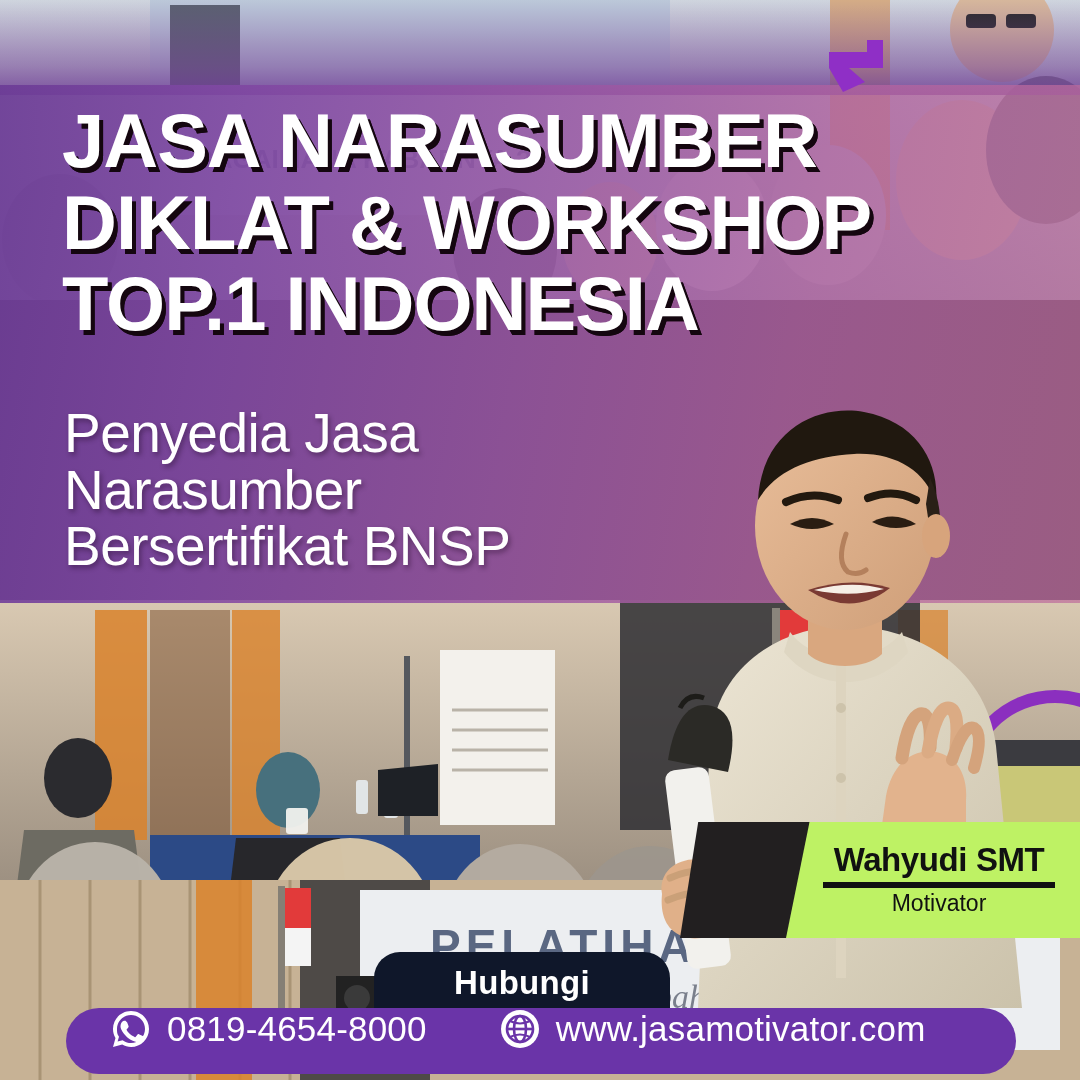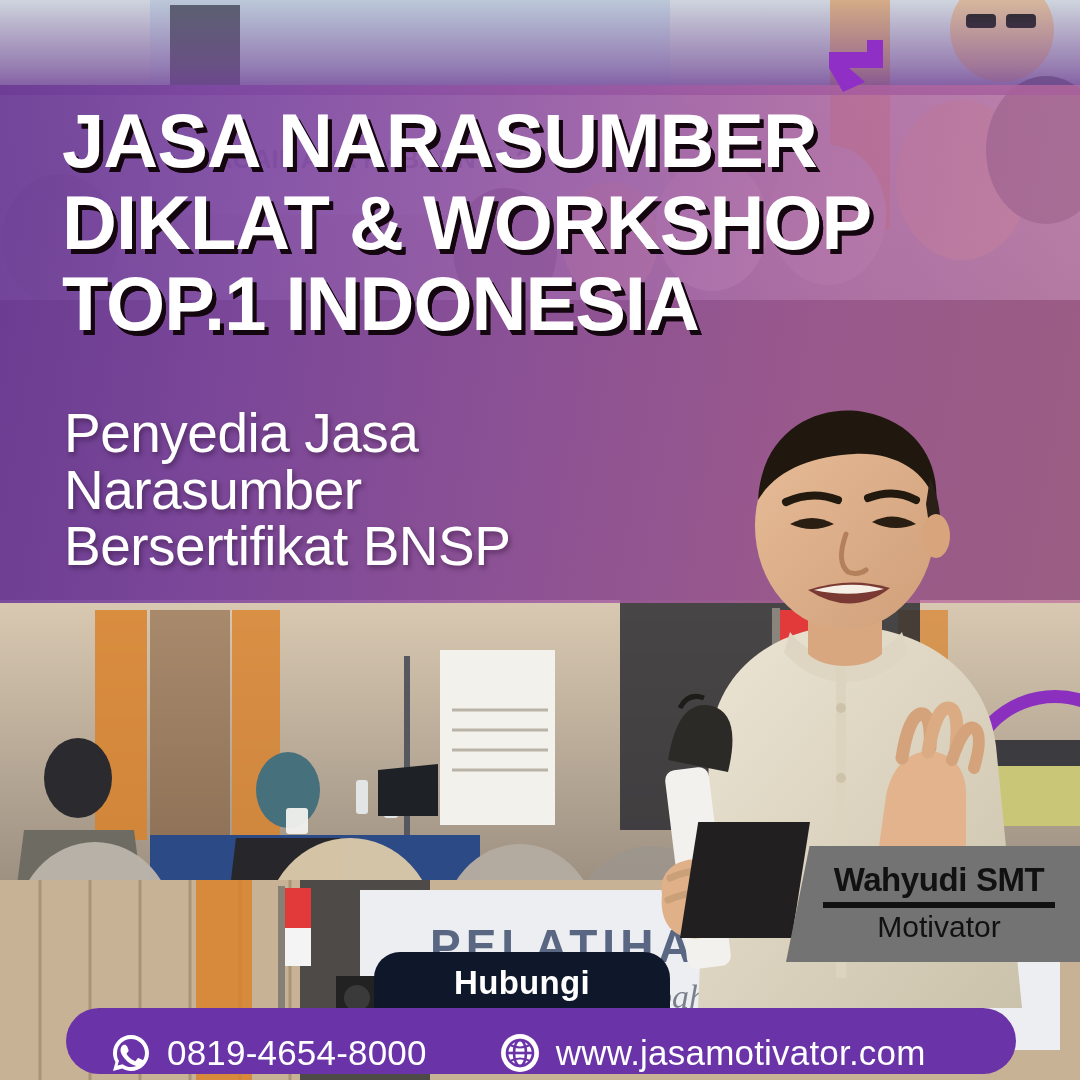--- a/index.html
+++ b/index.html
@@ -62,36 +62,36 @@
       text-shadow:2px 3px 5px rgba(35,10,40,.45); white-space:nowrap; }
 
   
   .speaker { position:absolute; left:640px; top:408px; width:440px; height:600px; }
 
   
   .namecard { position:absolute; left:680px; top:822px; width:400px; height:116px; }
   .namecard .slab { position:absolute; left:0; top:0; width:130px; height:116px;
       background:#221f20; clip-path:polygon(14% 0,100% 0,86% 100%,0 100%); }
   .namecard .plate { position:absolute; left:106px; top:0; width:294px; height:116px;
-      background:#737373; clip-path:polygon(8% 0,100% 0,100% 100%,0 100%);
+      background:#bef264; clip-path:polygon(8% 0,100% 0,100% 100%,0 100%);
       display:flex; flex-direction:column; justify-content:center; align-items:center;
-      padding:6px 14px 8px 26px;margin-top:24px; }
+      padding:6px 14px 8px 26px; }
   .namecard .nm { font-size:33px; font-weight:bold; color:#111; letter-spacing:-.4px; line-height:1.05; }
   .namecard .rule { width:232px; height:6px; background:#111; margin:4px 0 3px; }
-  .namecard .role { font-size:30px; font-weight:400; color:#111; line-height:1.05; }
+  .namecard .role { font-size:23px; font-weight:400; color:#111; line-height:1.05; }
 
   
   .hubungi { position:absolute; left:374px; top:952px; width:296px; height:62px;
       background:#0f172a; border-radius:26px 26px 0 0;
       display:flex; align-items:center; justify-content:center; }
   .hubungi span { font-size:33px; font-weight:bold; color:#ffffff; letter-spacing:.3px; }
 
   
   .contactbar { position:absolute; left:66px; top:1008px; width:950px; height:66px;
-      background:#6a34a8; border-radius:33px; display:flex; align-items:flex-end; }
+      background:#6a34a8; border-radius:33px; display:flex; align-items:flex-start; }
   .citem { display:flex; align-items:center; }
   .citem.wa { margin-left:44px; }
   .citem.web { margin-left:72px; }
   .citem .ic { width:42px; height:42px; flex:0 0 42px; margin-right:15px; }
   .citem .txt { font-size:35px; color:#ffffff; font-weight:400; letter-spacing:.2px; }
 </style>
 </head>
 <body>
 
 <div class="poster">

